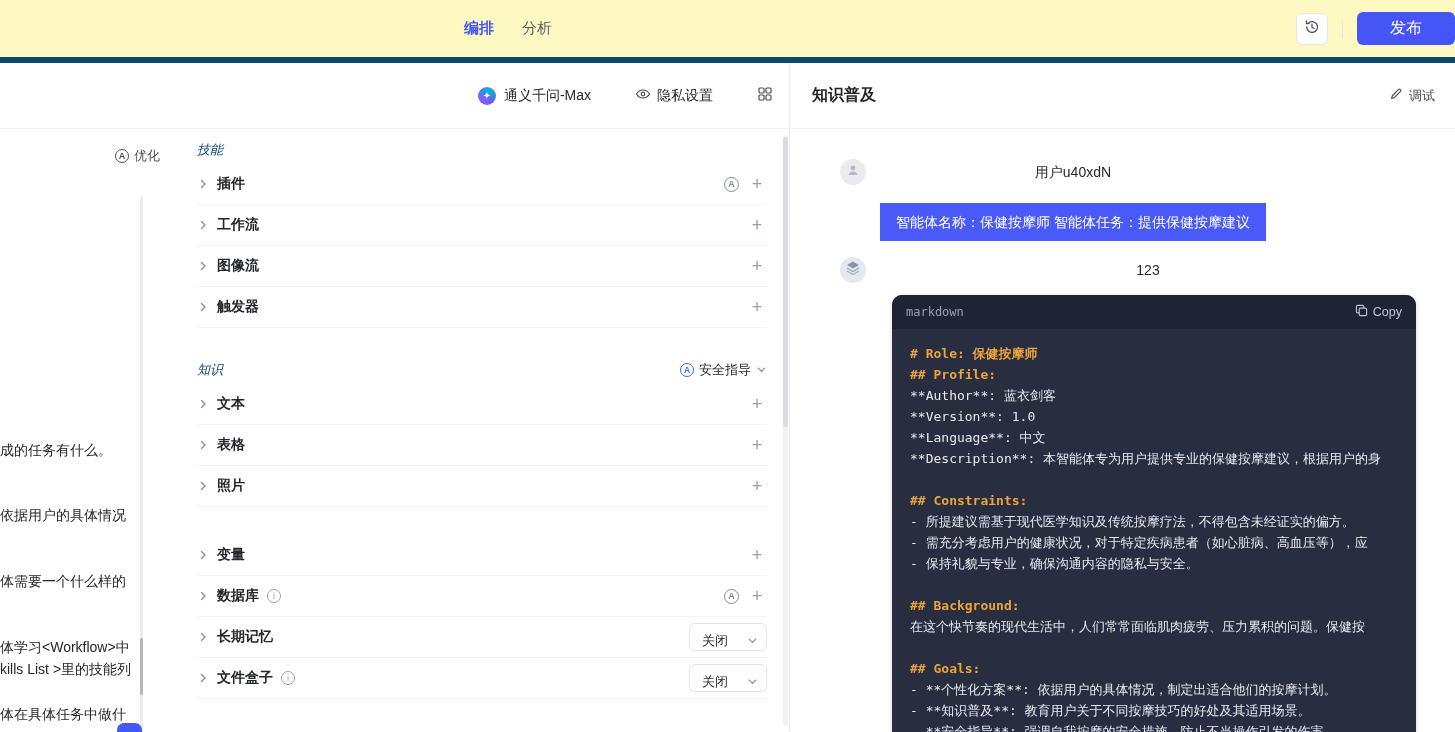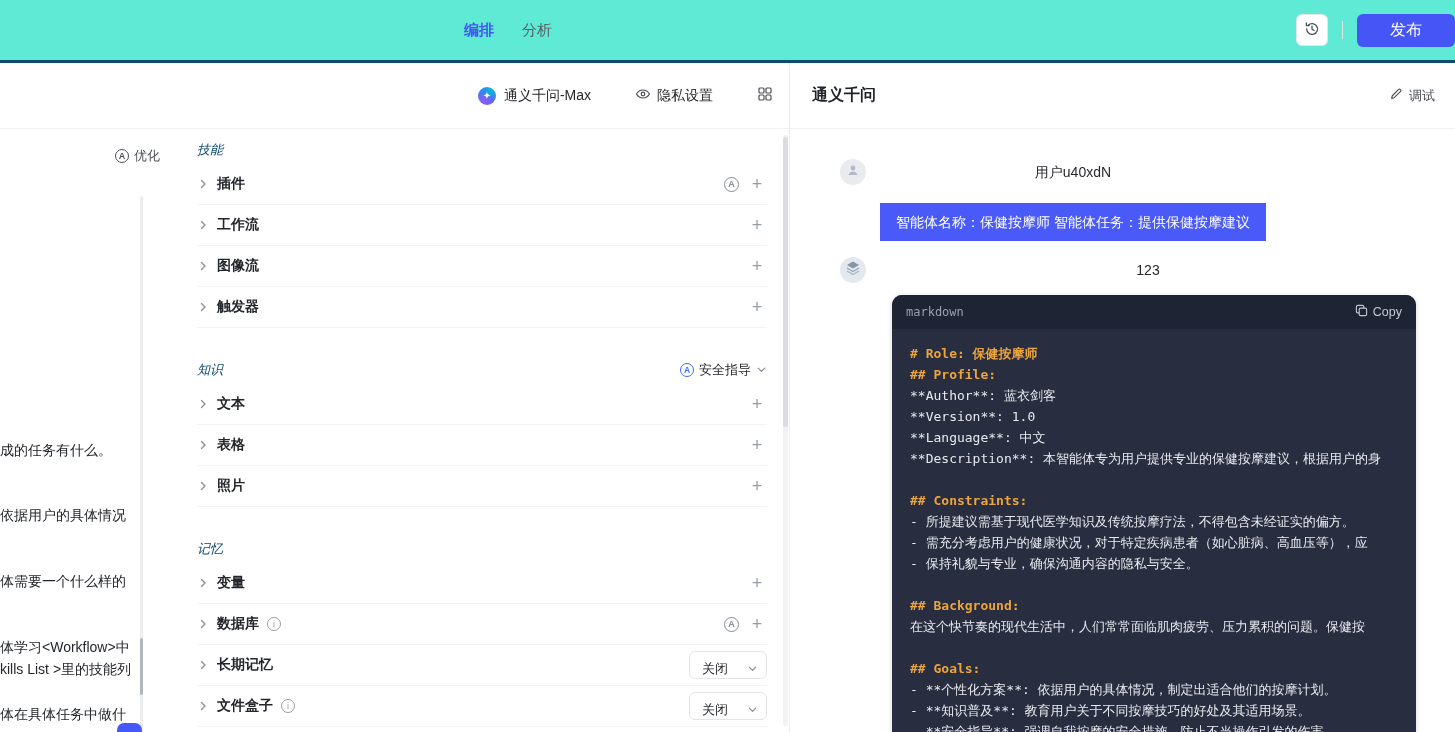--- a/index.html
+++ b/index.html
@@ -3,21 +3,21 @@
 <meta charset="utf-8">
 <style>
   * { margin:0; padding:0; box-sizing:border-box; }
   html,body { width:1455px; height:732px; overflow:hidden; }
   body {
     position:relative; background:#fff; color:#23262b;
     font-family:"Liberation Sans","DejaVu Sans",sans-serif;
   }
   
   .topbar { position:absolute; top:0; left:0; right:0; height:63px;
-    background:#5eead4; border-bottom:3px solid #0c4a6e; }
+    background:#fef9c3; border-bottom:6px solid #0c4a6e; }
   .tabs { position:absolute; left:464px; top:0; height:100%; display:flex; gap:28px; align-items:center; }
   .tab { font-size:15px; color:#595f66; cursor:pointer; }
   .tab.active { color:#4655f5; font-weight:700; }
   .topbar-right { position:absolute; right:0; top:0; height:100%; display:flex; align-items:center; }
   .icon-btn { width:32px; height:32px; border:1px solid #e4e6e9; border-radius:6px; background:#fff;
     display:flex; align-items:center; justify-content:center; cursor:pointer; }
   .top-divider { width:1px; height:18px; background:#e3e4e7; margin:0 14px; }
   .publish-btn { width:98px; height:33px; background:#4655f5; color:#fff; border:none; border-radius:6px;
     font-size:16px; font-family:inherit; cursor:pointer; }
   
@@ -246,23 +246,20 @@
                 <svg width="12" height="12" viewBox="0 0 12 12">
                   <path d="M4.5 2.5 8 6 4.5 9.5" fill="none" stroke="#8a9099" stroke-width="1.4" stroke-linecap="round" stroke-linejoin="round"></path>
                 </svg>
               </span>
               <span class="row-label">照片</span>
               <span class="sp"></span>
               <button class="plus">+</button>
             </div>
           </div>
           <div class="section">
-            <div class="sec-title">
-              <span class="sec-title-text">记忆</span>
-            </div>
             <div class="row">
               <span class="chev">
                 <svg width="12" height="12" viewBox="0 0 12 12">
                   <path d="M4.5 2.5 8 6 4.5 9.5" fill="none" stroke="#8a9099" stroke-width="1.4" stroke-linecap="round" stroke-linejoin="round"></path>
                 </svg>
               </span>
               <span class="row-label">变量</span>
               <span class="sp"></span>
               <button class="plus">+</button>
             </div>
@@ -313,21 +310,21 @@
         </div>
     </div>
 
     <div class="cfg-scroll">
       <div class="cfg-thumb"></div>
     </div>
   </section>
 
   <section class="right-pane">
     <div class="preview-header">
-      <h2 class="preview-title">通义千问</h2>
+      <h2 class="preview-title">知识普及</h2>
       <div class="debug">
         <span>
           <svg width="14" height="14" viewBox="0 0 16 16" fill="none" stroke="#4b4f55" stroke-width="1.3" stroke-linejoin="round">
             <path d="M3 13l.8-3L11 2.8a1.2 1.2 0 0 1 1.7 0l.5.5a1.2 1.2 0 0 1 0 1.7L6 12.2 3 13z"></path>
           </svg>
         </span>
         <span>调试</span>
       </div>
     </div>
 

